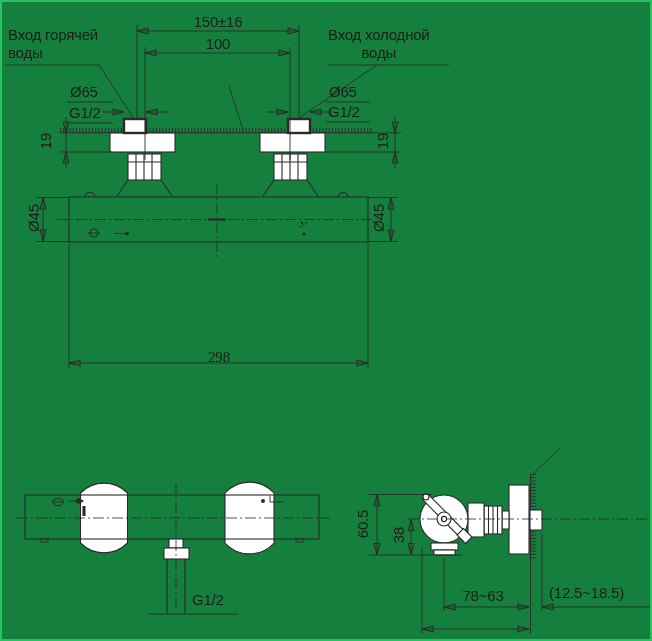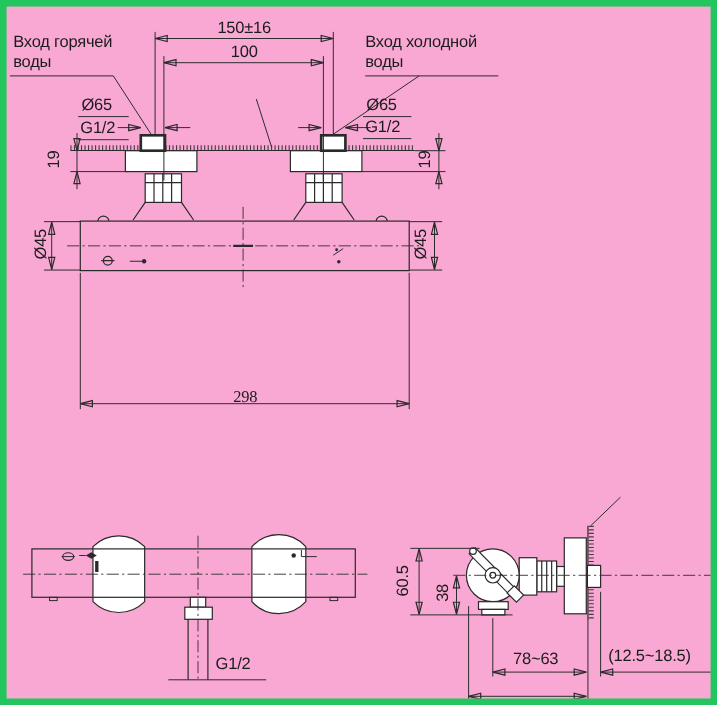--- a/index.html
+++ b/index.html
@@ -1,18 +1,18 @@
 <!DOCTYPE html>
 <html><head>
 <meta charset="utf-8">
 <style>
   html,body{margin:0;padding:0;background:#e8e8e8;}
   .sheet{
-    position:relative;width:652px;height:641px;background:#f9a8d4;
-    border:6px solid #22c55e;box-sizing:border-box;overflow:hidden;
+    position:relative;width:652px;height:641px;background:#15803d;
+    border:2px solid #22c55e;box-sizing:border-box;overflow:hidden;
     font-family:"Liberation Sans",sans-serif;
   }
   svg.linework{position:absolute;left:0;top:0;z-index:1;}
   svg.linework line, svg.linework path, svg.linework rect,
   svg.linework circle, svg.linework ellipse, svg.linework polygon{
     stroke:#2a2a2a;stroke-width:1.1;fill:none;
   }
   svg.linework .wf{fill:#ffffff;}
   svg.linework .fl{fill:#2a2a2a;stroke:none;}
   svg.linework .bold{stroke-width:2.4;}
@@ -184,21 +184,21 @@
       <line class="thin" x1="442" y1="605" x2="527" y2="605" marker-start="url(#arr)" marker-end="url(#arr)"></line>
       <line class="thin" x1="648" y1="605" x2="540" y2="605" marker-end="url(#arr)"></line>
       <line class="thin" x1="420" y1="627" x2="527" y2="627" marker-start="url(#arr)" marker-end="url(#arr)"></line>
     </g>
   </svg>
 
   <div class="lbl" style="left:6px;top:24px;">
     <span style="display:block">Вход горячей</span>
     <span style="display:block">воды</span>
   </div>
-  <div class="lbl" style="left:326px;top:24px;">
+  <div class="lbl" style="left:326px;top:24px;text-align:center;">
     <span style="display:block">Вход холодной</span>
     <span style="display:block">воды</span>
   </div>
 
   <div class="lbl ctr" style="left:183px;top:11px;width:66px;">150±16</div>
   <div class="lbl ctr" style="left:194px;top:33px;width:44px;">100</div>
 
   <div class="lbl" style="left:68px;top:81px;">Ø65</div>
   <div class="lbl" style="left:67px;top:102px;">G1/2</div>
   <div class="lbl" style="left:327px;top:81px;">Ø65</div>

